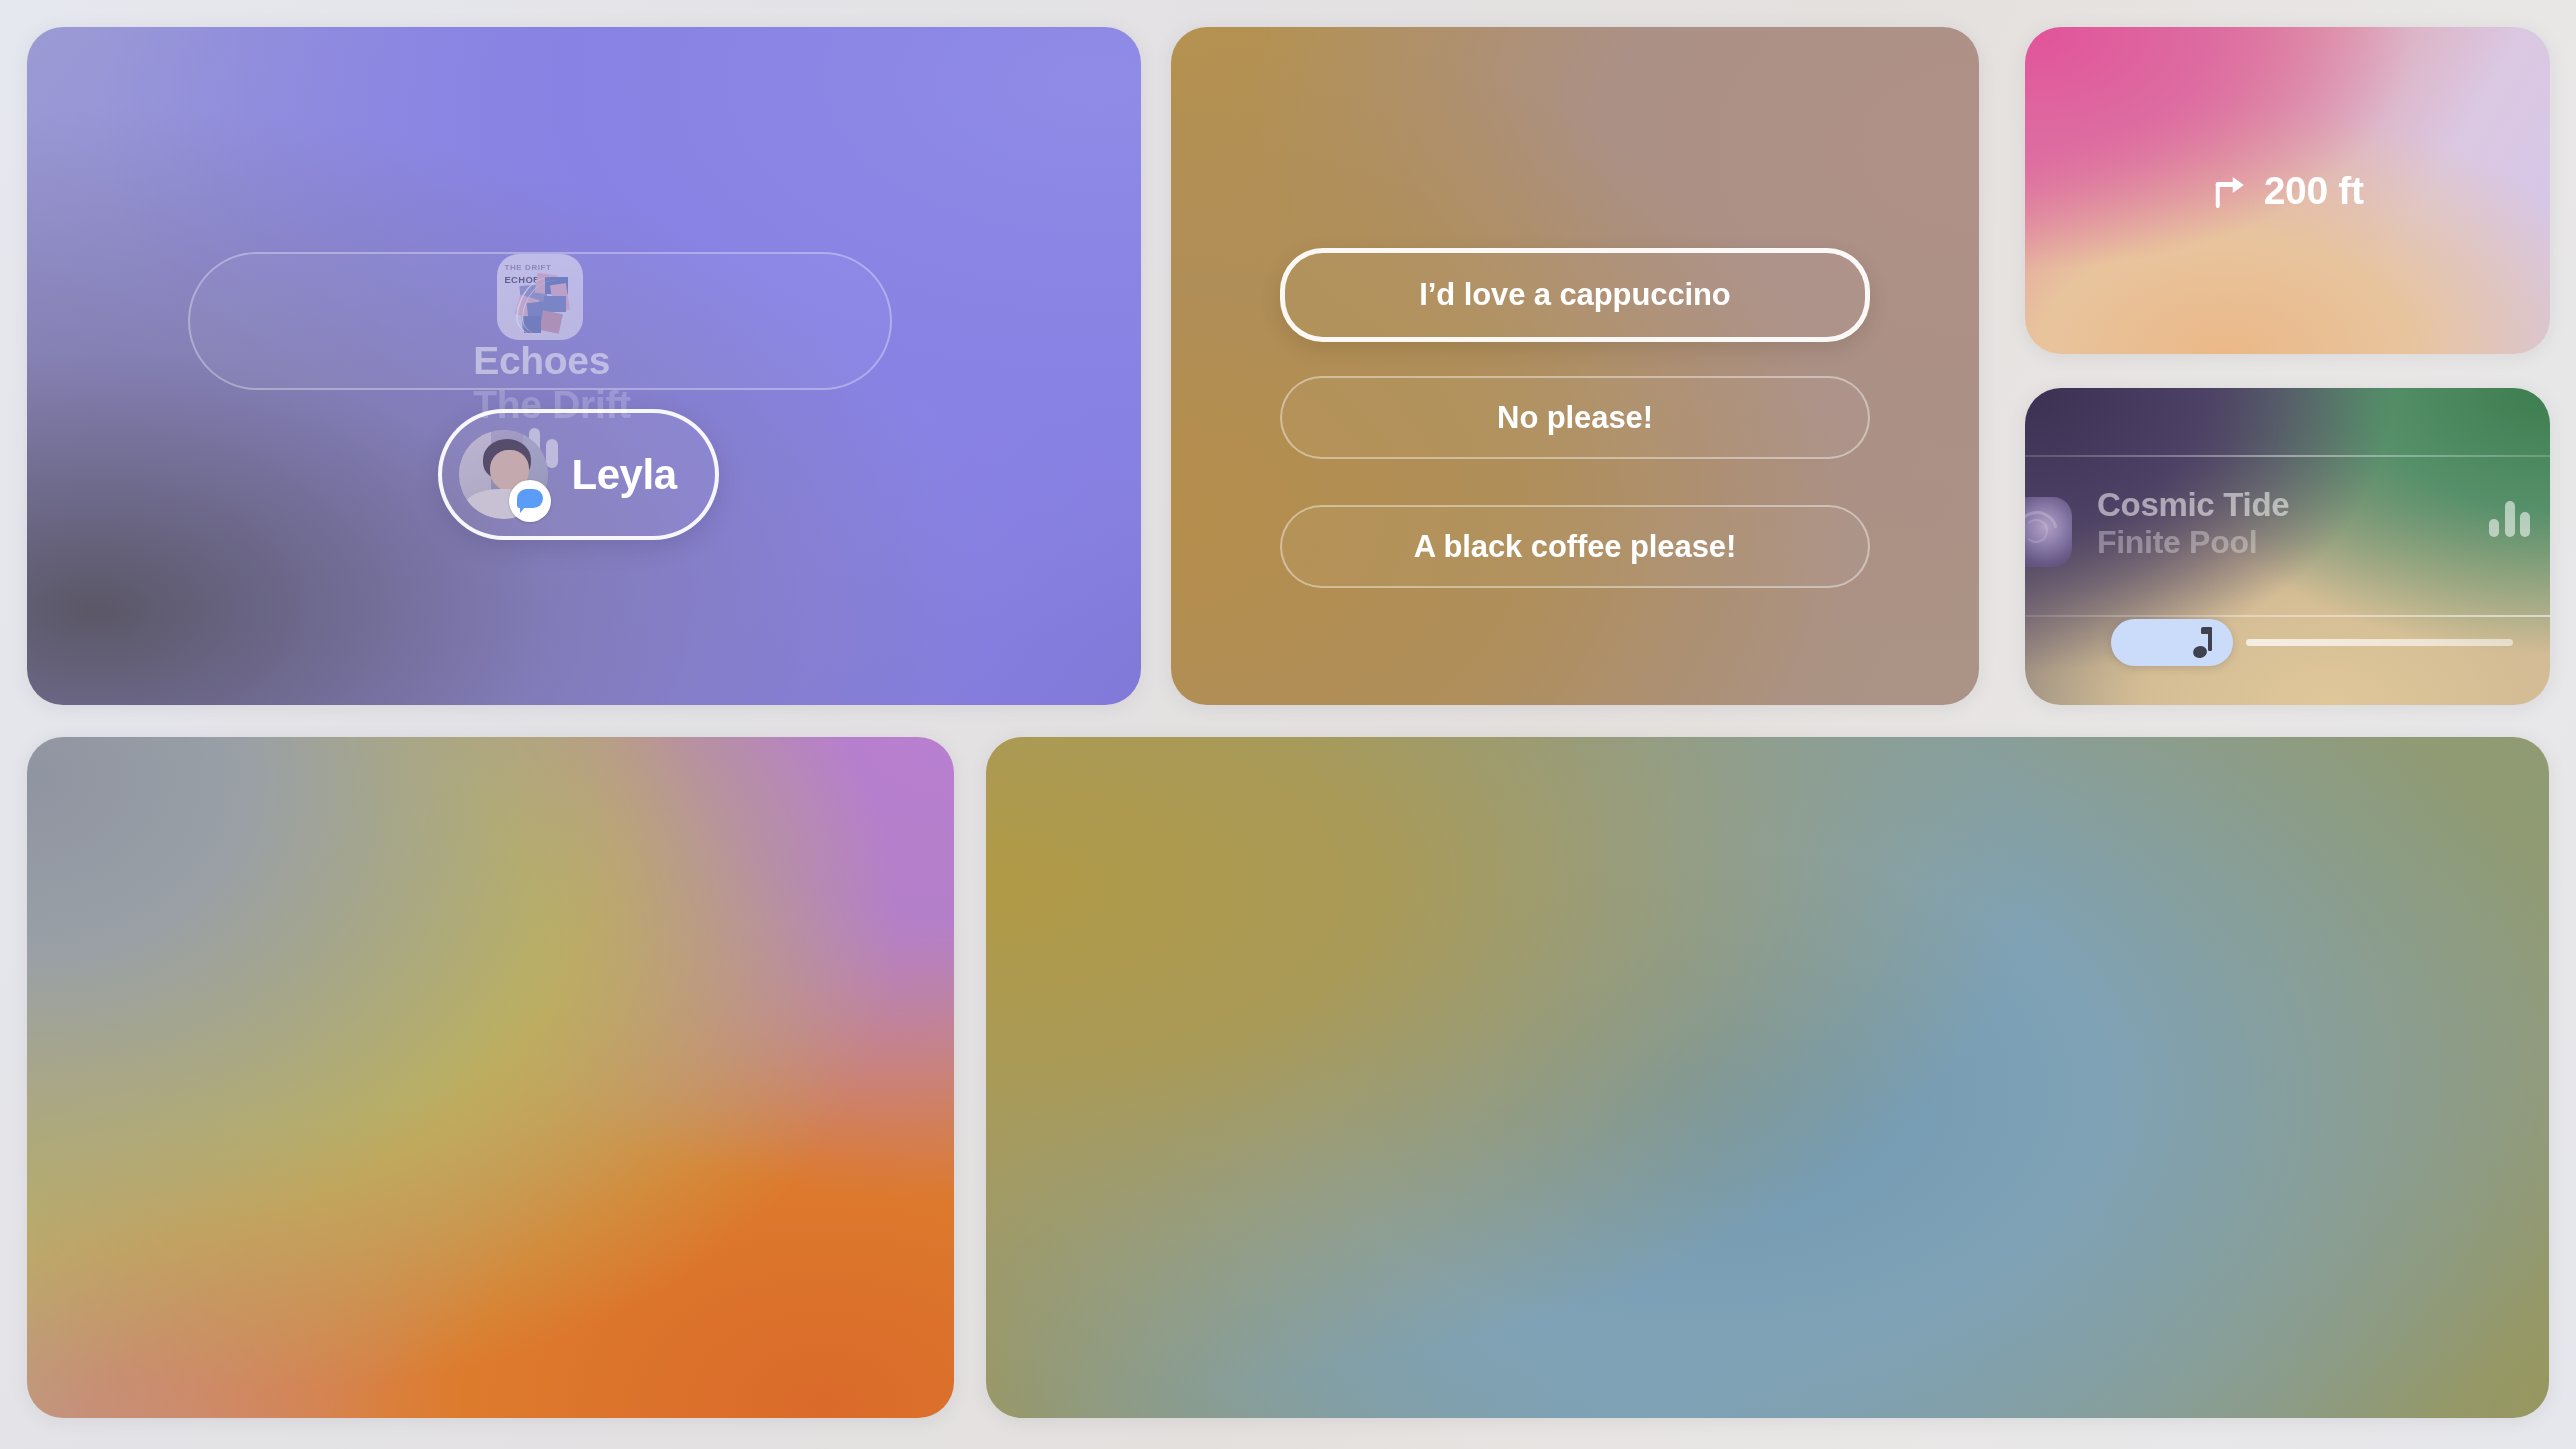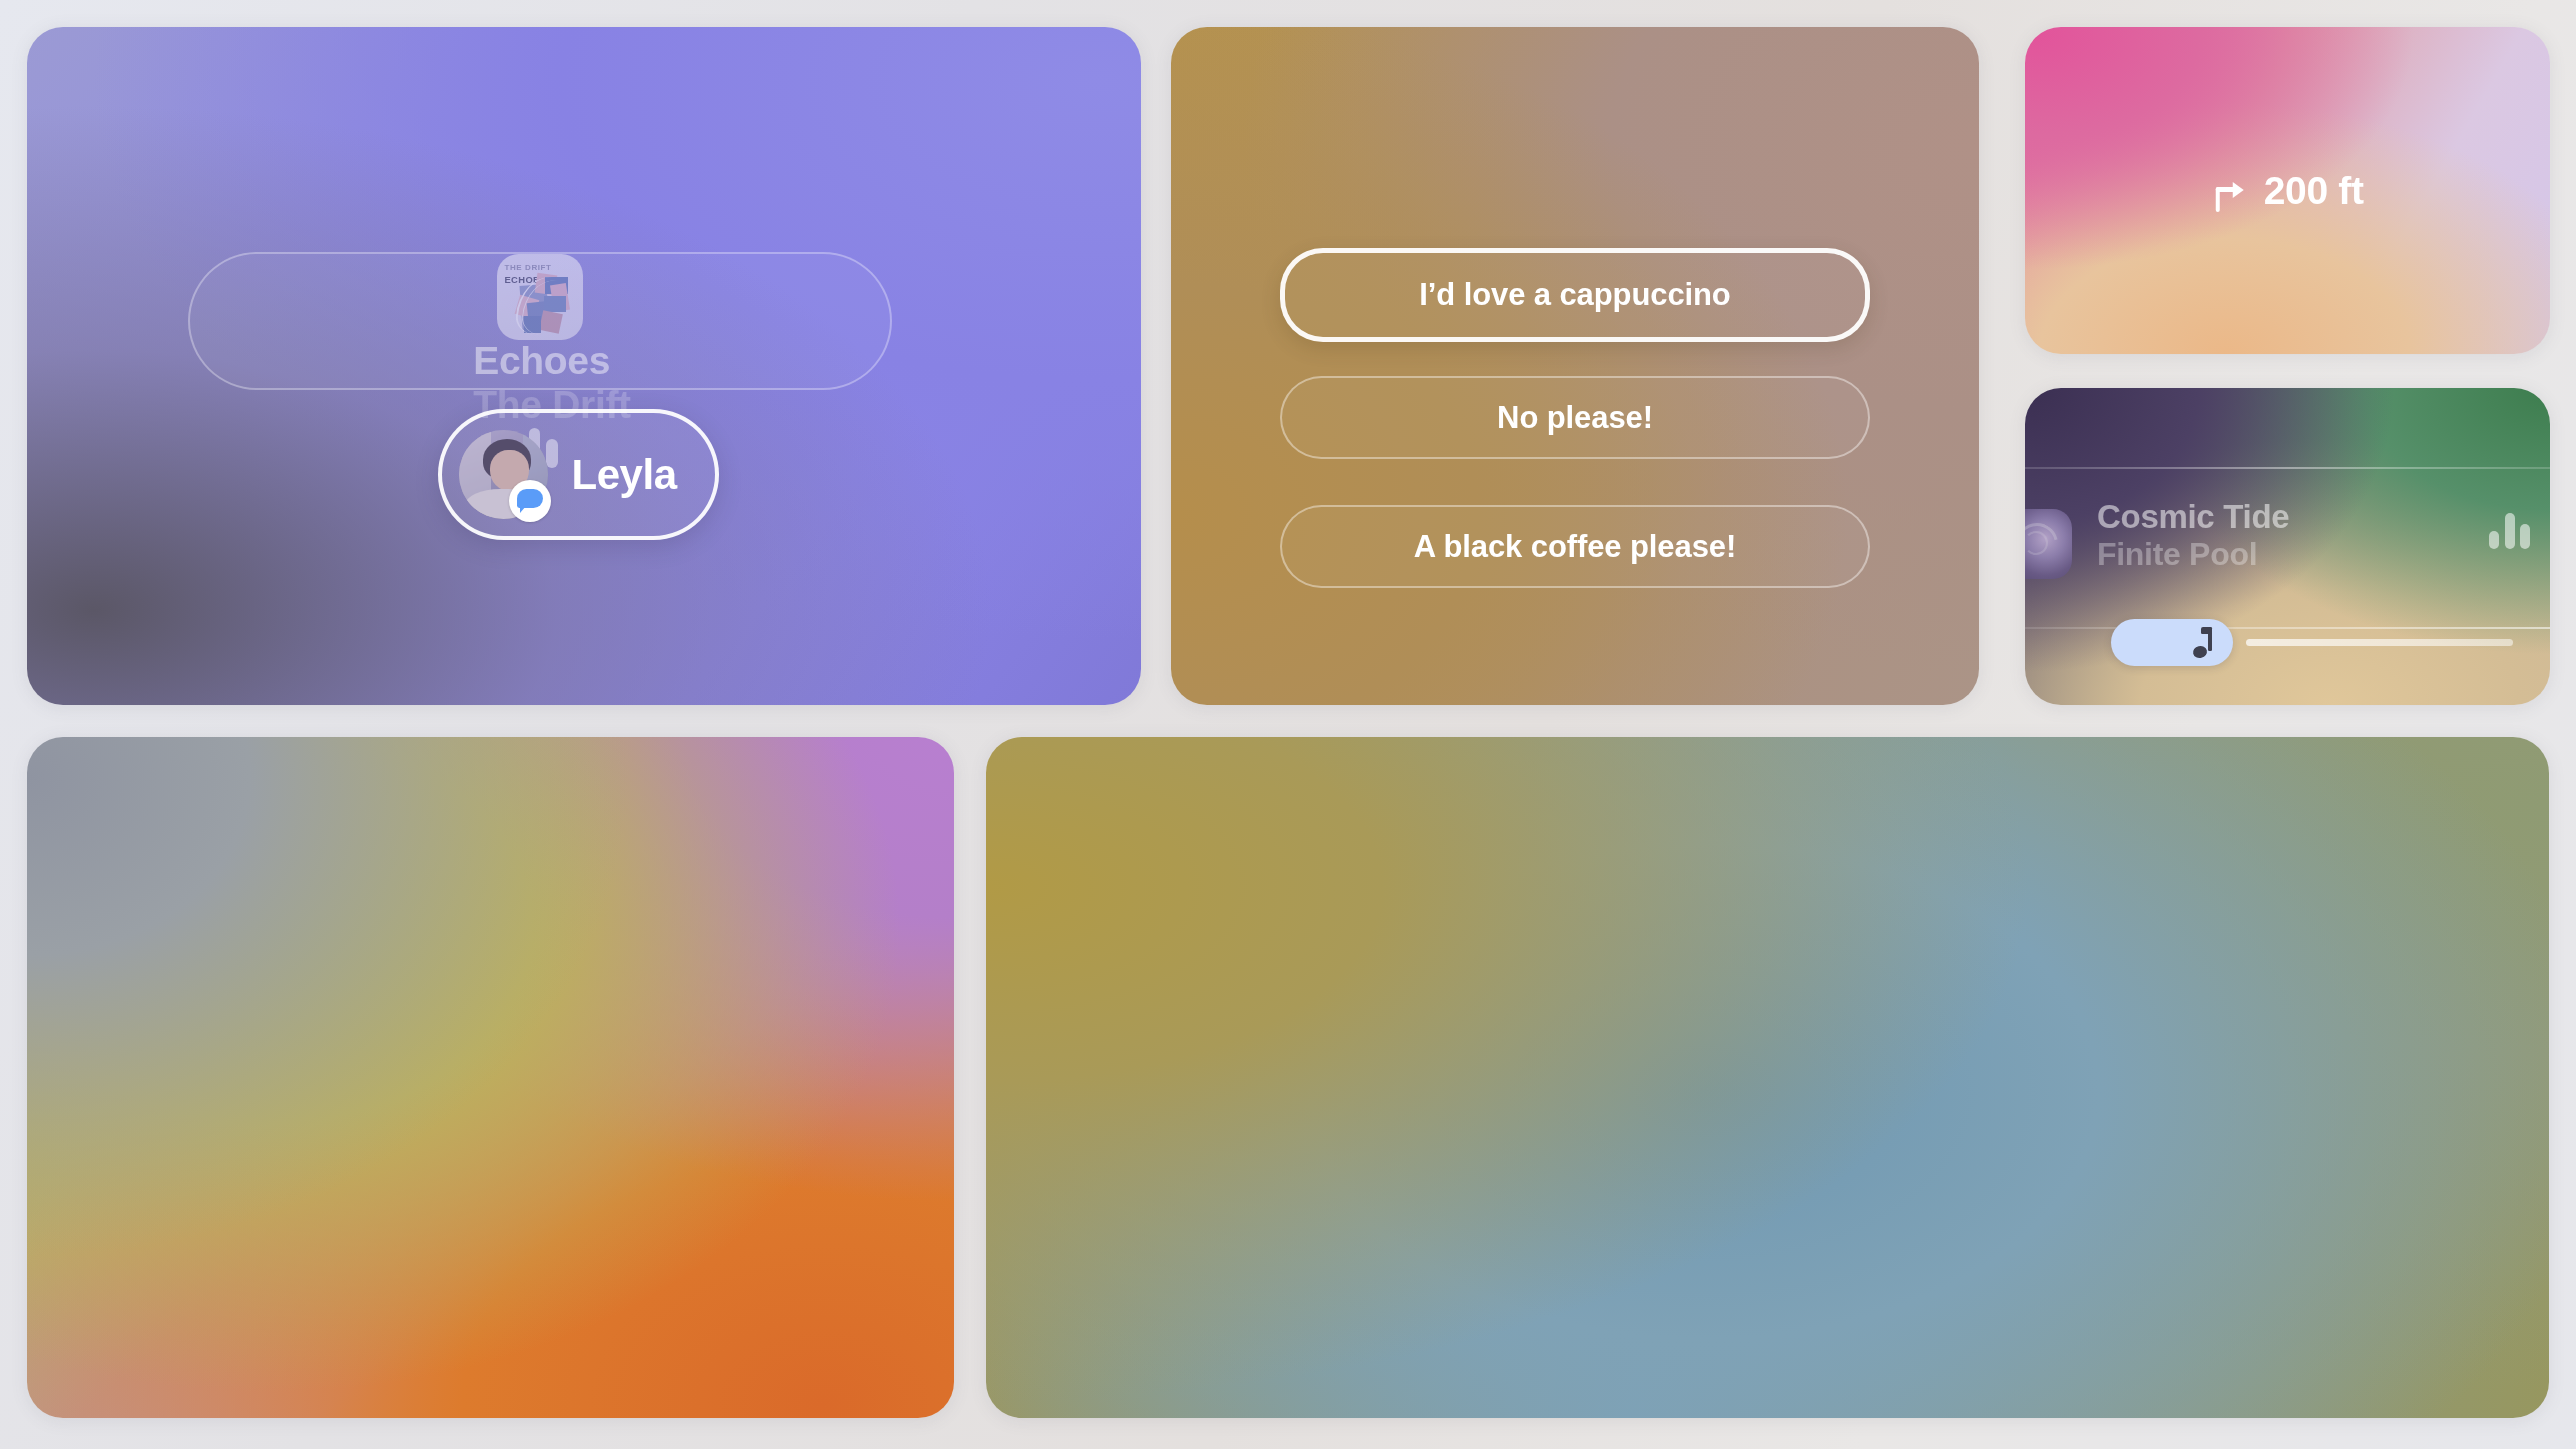--- a/index.html
+++ b/index.html
@@ -182,41 +182,41 @@
   
   #card-nav {
     left: 2025px; top: 27px; width: 525px; height: 327px;
     background:
       radial-gradient(120% 120% at 2% 2%, #e2549b 0%, #dd6aa0 26%, rgba(0,0,0,0) 60%),
       radial-gradient(110% 110% at 38% 100%, #ebb888 0%, #e8c49d 32%, rgba(0,0,0,0) 70%),
       linear-gradient(120deg, #e0589d 0%, #dfa0aa 38%, #dbc8e2 70%, #d4c6ea 100%);
   }
   .nav-row {
     position: absolute; left: 50%; top: 50%; transform: translate(-50%,-50%);
-    display: flex; align-items: flex-end; gap: 17.4px; white-space: nowrap;
+    display: flex; align-items: center; gap: 17.4px; white-space: nowrap;
   }
   .turn-icon { width: 35px; height: 35px; position: relative; }
   .turn-icon .v { position:absolute; left:4px; top:9.4px; width:4.7px; height:25.5px; background:#fff; border-radius:2.7px; }
   .turn-icon .h { position:absolute; left:4px; top:9.4px; width:21.5px; height:4.7px; background:#fff; border-radius:2.7px; }
   .turn-icon .head {
     position:absolute; right:2.7px; top:4px; width:0; height:0;
     border-left: 11.4px solid #fff; border-top: 8px solid transparent; border-bottom: 8px solid transparent;
   }
   .nav-dist { font-size: 39px; font-weight: 700; color: #fff; letter-spacing: -0.3px; }
 
   
   #card-cosmic {
     left: 2025px; top: 388px; width: 525px; height: 317px;
     background:
       radial-gradient(110% 140% at 0% 0%, #3b2f52 0%, #4c4064 30%, rgba(0,0,0,0) 64%),
       radial-gradient(110% 120% at 100% 0%, #3d7d4e 0%, #56906a 32%, rgba(0,0,0,0) 70%),
       radial-gradient(120% 120% at 58% 100%, #e0c79a 0%, #d4bd95 30%, rgba(0,0,0,0) 70%),
       linear-gradient(124deg, #4a3b5f 0%, #7c7a78 42%, #b9ab90 70%, #cdb89a 100%);
   }
-  .cosmic-inner { position: absolute; left: 0; top: 79px; width: 100%; height: 154px; }
+  .cosmic-inner { position: absolute; left: 0; top: 67px; width: 100%; height: 154px; }
   .cosmic-divider-top { position:absolute; left:0; top:0; width:100%; height:2px;
       background: linear-gradient(90deg, rgba(255,255,255,.15), rgba(255,255,255,.42), rgba(255,255,255,.18)); }
   .cosmic-divider-bot { position:absolute; left:0; bottom:-8px; width:100%; height:2px;
       background: linear-gradient(90deg, rgba(255,255,255,.12), rgba(255,255,255,.38), rgba(255,255,255,.55)); }
   .cosmic-art {
     position:absolute; left:-23px; top:42px; width:70px; height:70px; border-radius: 19px;
     background: radial-gradient(circle at 62% 42%, #cbb9df 0%, #9a8bbc 32%, #6b5c8c 62%, #4b3f6b 100%);
     overflow:hidden; opacity:.8;
   }
   .cosmic-art .swirl {

